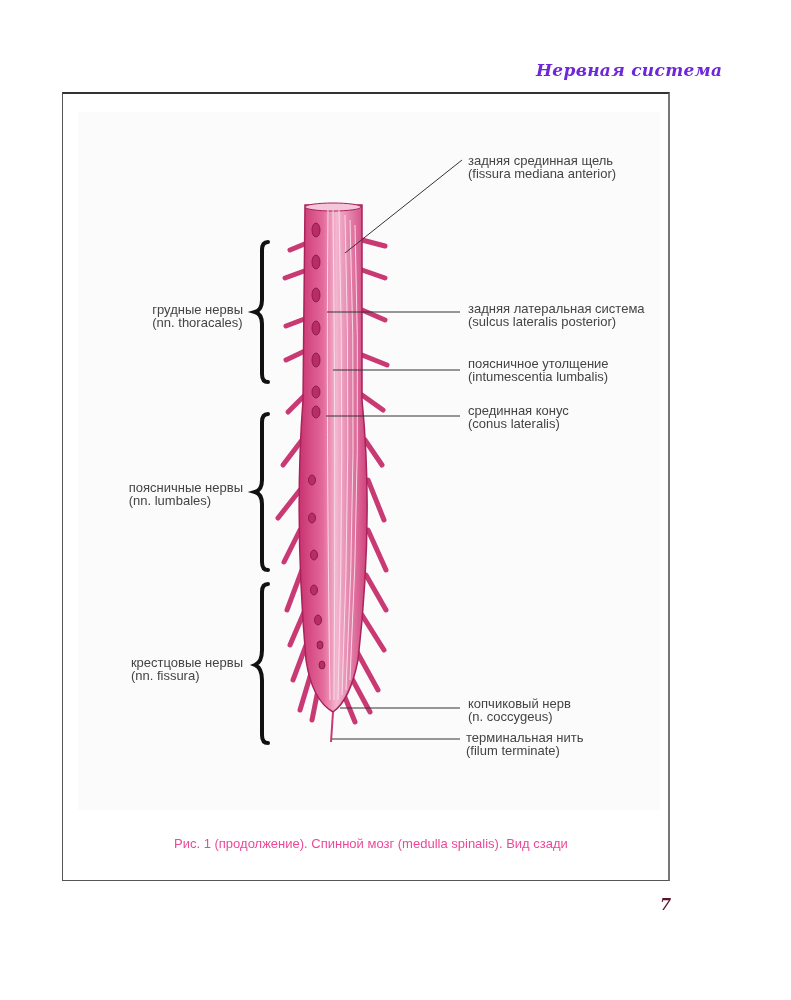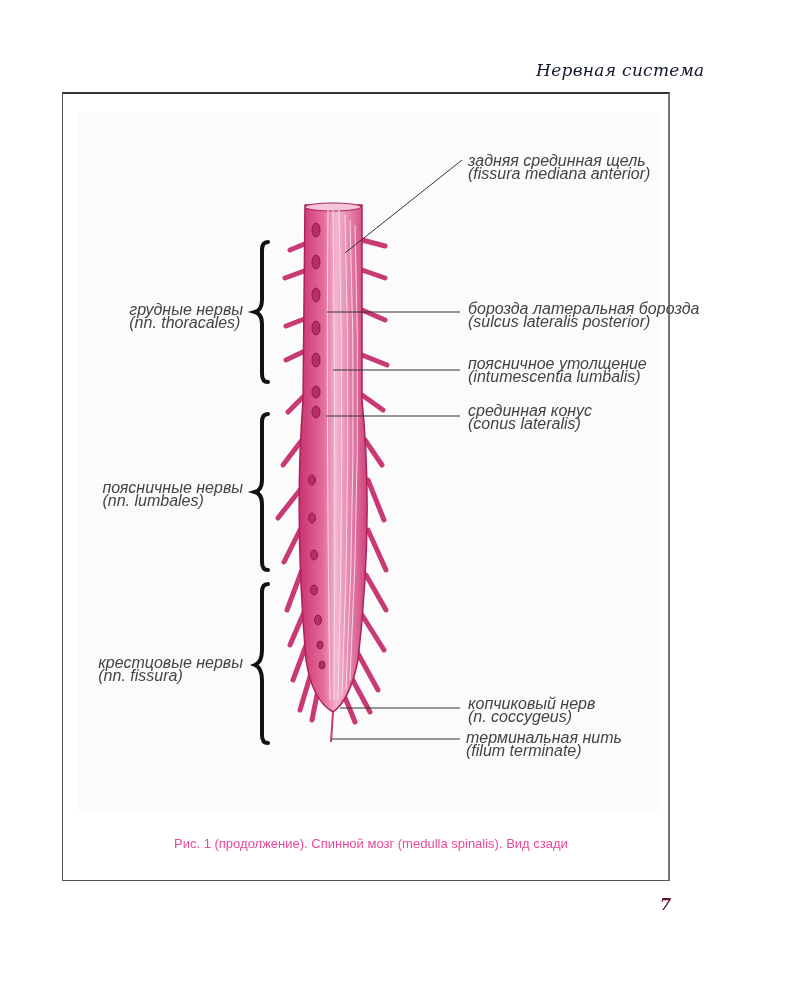--- a/index.html
+++ b/index.html
@@ -1,20 +1,20 @@
 <!DOCTYPE html>
 <html><head>
 <meta charset="utf-8">
 <style>
   html, body { margin:0; padding:0; background:#ffffff; }
   body { width:791px; height:1000px; position:relative; overflow:hidden; font-family:"Liberation Sans", sans-serif; }
-  .header-title { position:absolute; left:536px; top:60px; font-family:"DejaVu Serif", serif; font-style:italic; font-weight:normal; font-size:17px; color:#0f172a; letter-spacing:0.3px; }
+  .header-title { position:absolute; left:536px; top:60px; font-family:"DejaVu Serif", serif; font-style:italic; font-weight:bold; font-size:17px; color:#6d28d9; letter-spacing:0.3px; }
   .frame { position:absolute; left:62px; top:92px; width:608px; height:789px; border:1px solid #555; border-top:2px solid #333; border-right:2px solid #777; box-sizing:border-box; }
   .panel { position:absolute; left:78px; top:112px; width:582px; height:698px; background:#fbfbfb; }
-  .label { position:absolute; font-size:16px; line-height:13px; color:#444; white-space:nowrap;font-style:italic; }
+  .label { position:absolute; font-size:13px; line-height:13px; color:#444; white-space:nowrap; }
   .label.right { text-align:left; }
   .label span { display:block; }
   .caption { position:absolute; left:174px; top:836px; font-size:13px; color:#ec4899; white-space:nowrap; }
   .page-num { position:absolute; left:660px; top:895px; font-family:"DejaVu Serif", serif; font-weight:bold; font-style:italic; font-size:16px; color:#5a1530; }
   svg { position:absolute; left:0; top:0; }
 </style>
 </head>
 <body>
 
 <div class="header-title">Нервная система</div>
@@ -123,21 +123,21 @@
 <div class="label right" style="right:548px; top:656px;">
   <span>крестцовые нервы</span>
     <span>(nn. fissura)</span>
 </div>
 
 <div class="label" style="left:468px; top:154px;">
   <span>задняя срединная щель</span>
     <span>(fissura mediana anterior)</span>
 </div>
 <div class="label" style="left:468px; top:302px;">
-  <span>борозда латеральная борозда</span>
+  <span>задняя латеральная система</span>
     <span>(sulcus lateralis posterior)</span>
 </div>
 <div class="label" style="left:468px; top:357px;">
   <span>поясничное утолщение</span>
     <span>(intumescentia lumbalis)</span>
 </div>
 <div class="label" style="left:468px; top:404px;">
   <span>срединная конус</span>
     <span>(conus lateralis)</span>
 </div>

